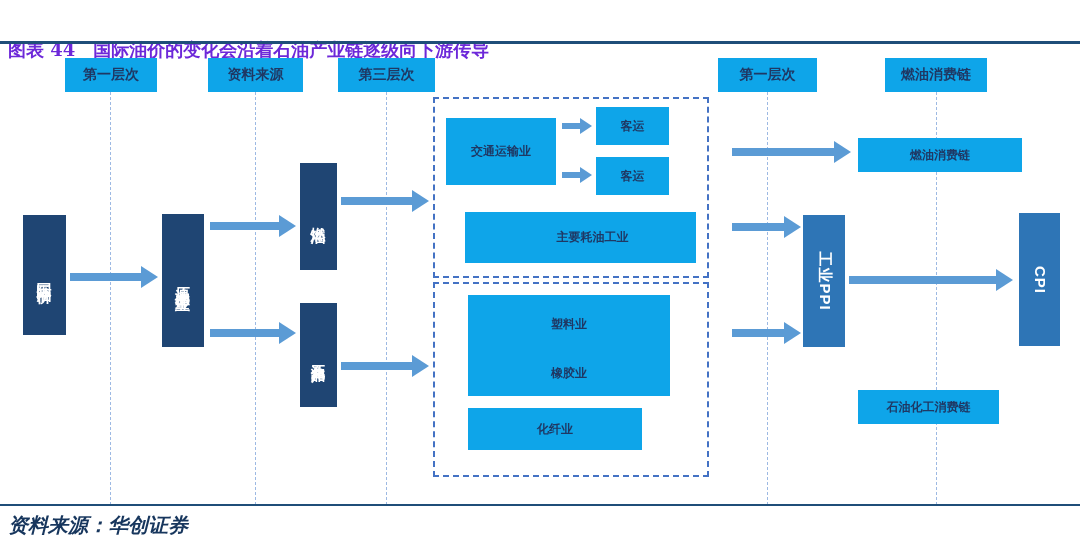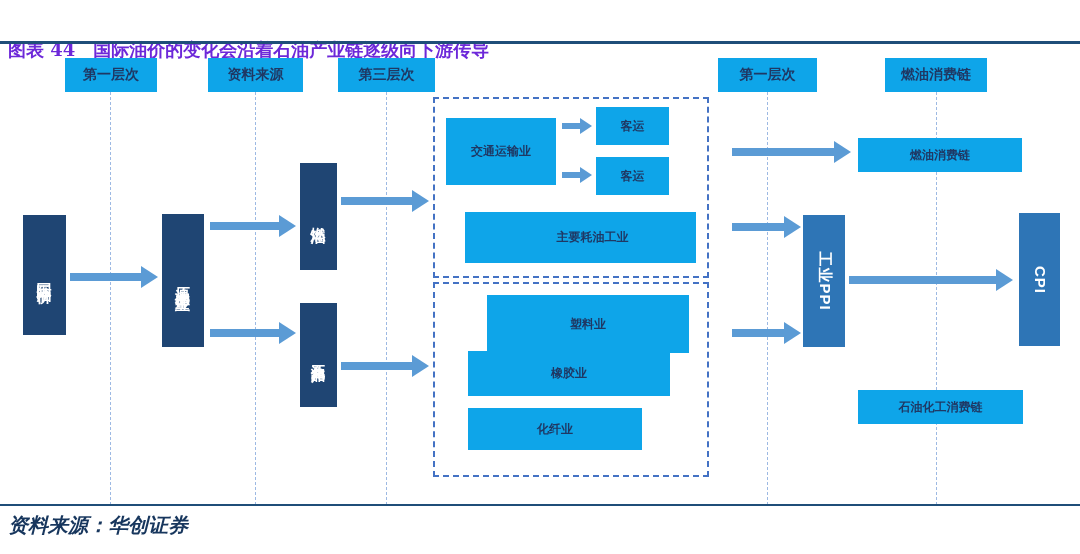--- a/index.html
+++ b/index.html
@@ -76,33 +76,33 @@
   </div>
   <div class="dbox" style="left:300px;top:303px;width:37px;height:104px;font-size:14px;">
     <span class="vtext" style="letter-spacing:1px;">石油化产品</span>
   </div>
 
   <div class="lbox" style="left:446px;top:118px;width:110px;height:67px;">交通运输业</div>
   <div class="lbox" style="left:596px;top:107px;width:73px;height:38px;">客运</div>
   <div class="lbox" style="left:596px;top:157px;width:73px;height:38px;">客运</div>
   <div class="lbox" style="left:465px;top:212px;width:207px;height:51px;padding-left:24px;">主要耗油工业</div>
 
-  <div class="lbox" style="left:468px;top:295px;width:202px;height:58px;margin-left:19px;">塑料业</div>
+  <div class="lbox" style="left:468px;top:295px;width:202px;height:58px;">塑料业</div>
   <div class="lbox" style="left:468px;top:351px;width:202px;height:45px;">橡胶业</div>
   <div class="lbox" style="left:468px;top:408px;width:174px;height:42px;">化纤业</div>
 
   <div class="mbox" style="left:803px;top:215px;width:42px;height:132px;">
     <span class="rot">工业PPI</span>
   </div>
   <div class="mbox" style="left:1019px;top:213px;width:41px;height:133px;">
     <span class="rot">CPI</span>
   </div>
 
   <div class="lbox" style="left:858px;top:138px;width:164px;height:34px;">燃油消费链</div>
-  <div class="lbox" style="left:858px;top:390px;width:165px;height:34px;">石油化工消费链</div>
+  <div class="lbox" style="left:858px;top:390px;width:141px;height:34px;">石油化工消费链</div>
 
   <div class="arrow" style="left:70px;top:273px;width:71px;"></div>
   <div class="arrow" style="left:210px;top:222px;width:69px;"></div>
   <div class="arrow" style="left:210px;top:329px;width:69px;"></div>
   <div class="arrow" style="left:341px;top:197px;width:71px;"></div>
   <div class="arrow" style="left:341px;top:362px;width:71px;"></div>
   <div class="arrow small" style="left:562px;top:123px;width:18px;"></div>
   <div class="arrow small" style="left:562px;top:172px;width:18px;"></div>
   <div class="arrow" style="left:732px;top:148px;width:102px;"></div>
   <div class="arrow" style="left:732px;top:223px;width:52px;"></div>

